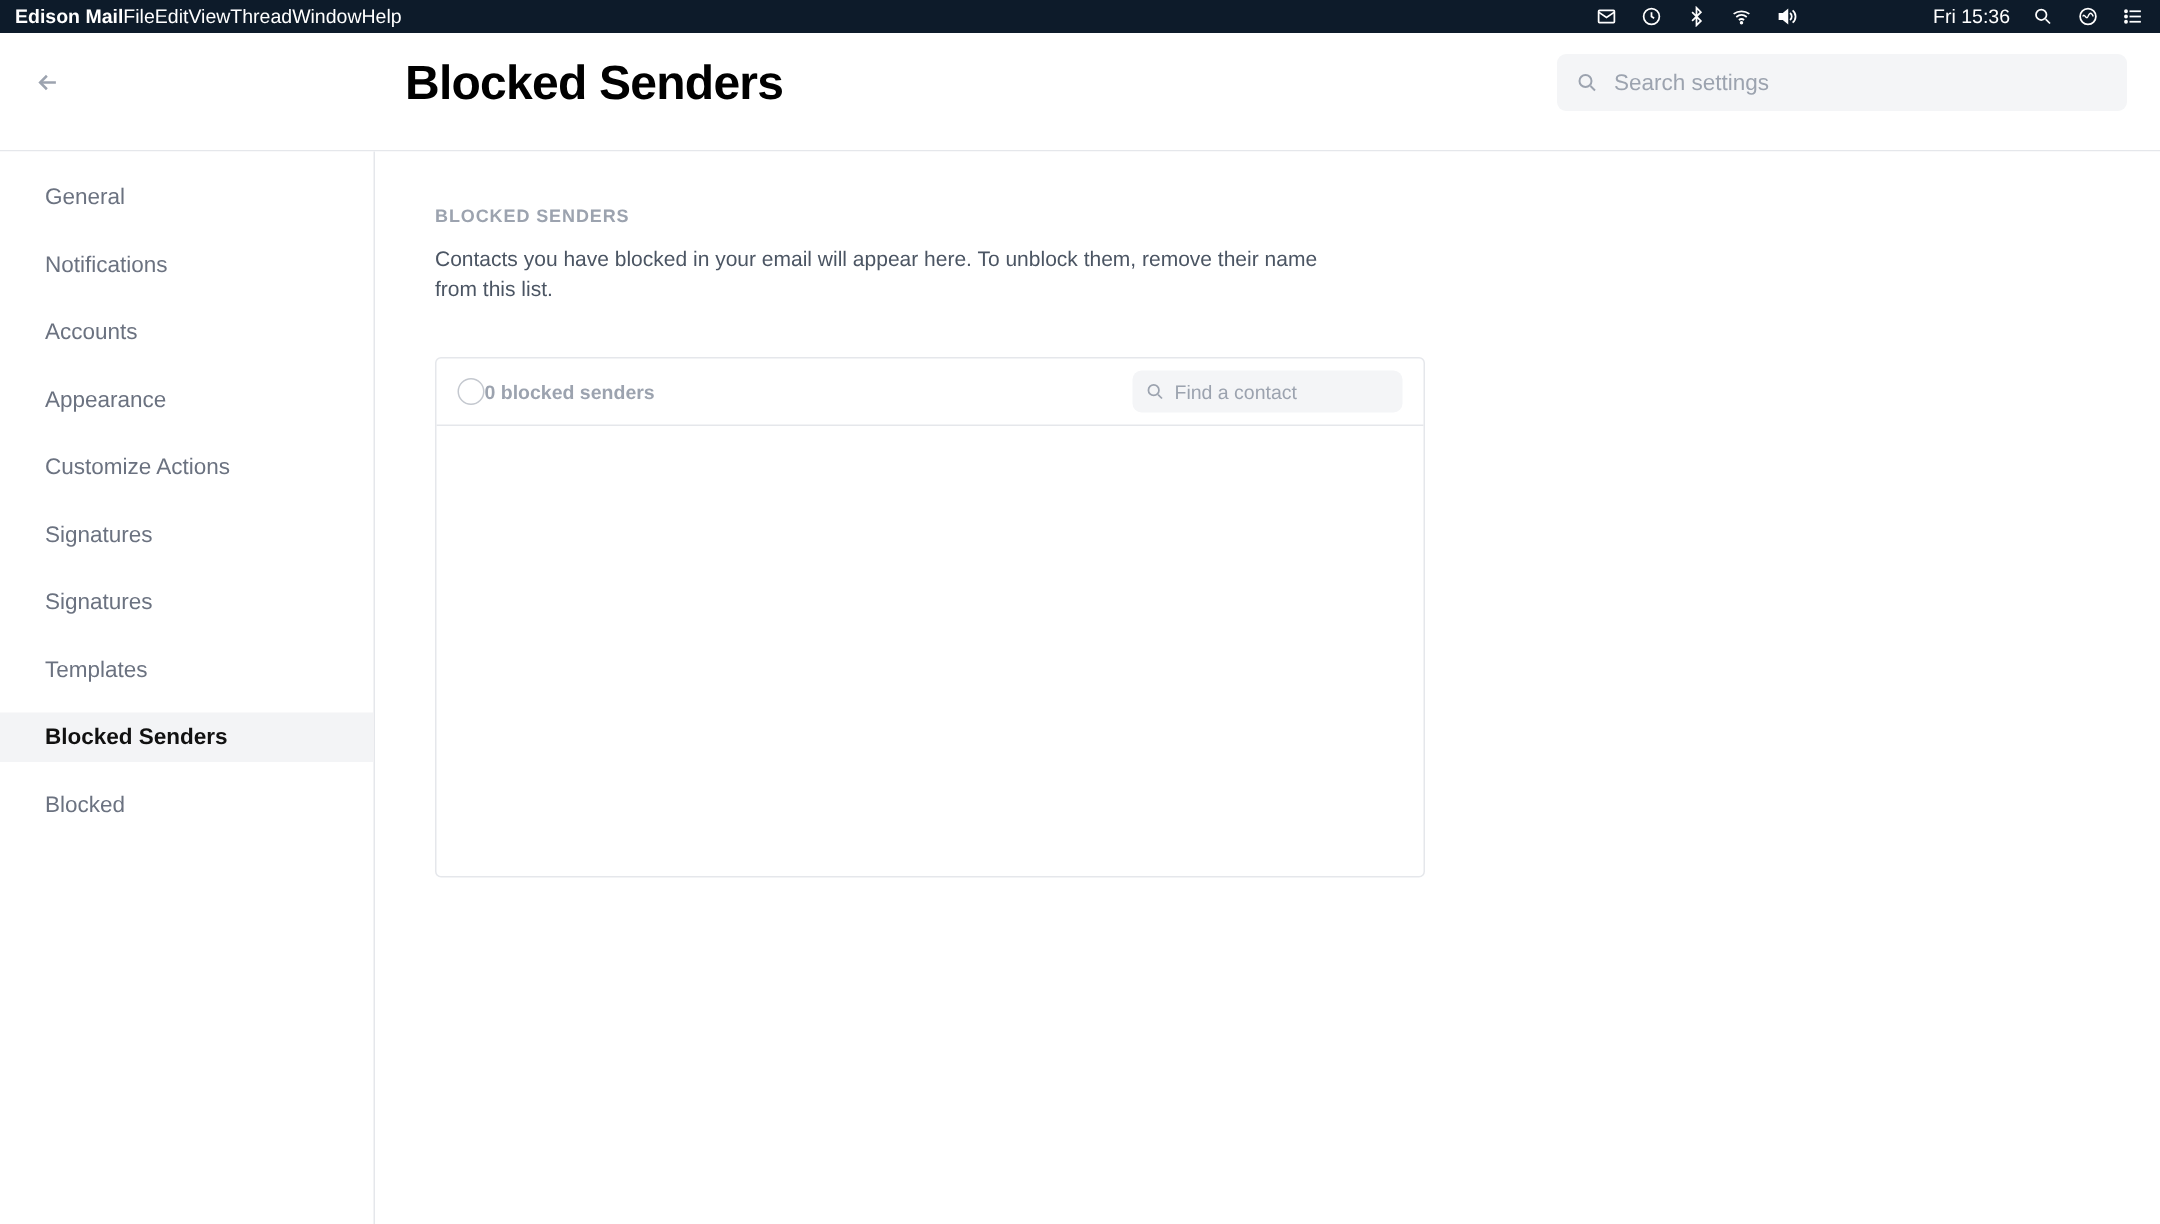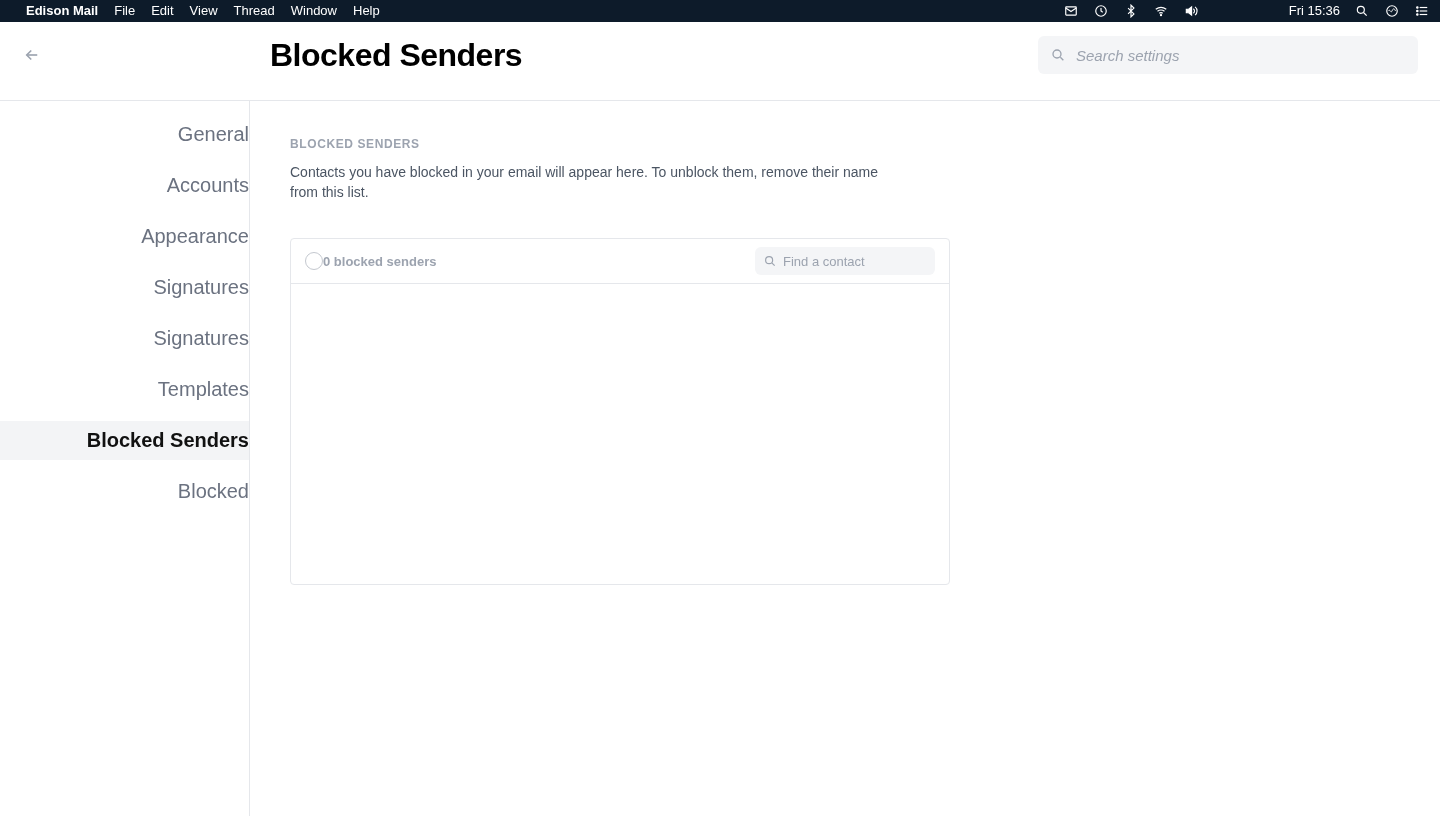--- a/index.html
+++ b/index.html
@@ -19,21 +19,21 @@
       display: flex;
       align-items: center;
       font-size: 13px;
       padding: 0 10px;
       justify-content: space-between;
       user-select: none;
     }
     .menubar-left, .menubar-right {
       display: flex;
       align-items: center;
-      gap: 16px;
+      gap: 0;
       height: 100%;
     }
     .menubar-right { gap: 14px; }
     .menubar-item { white-space: nowrap; line-height: 22px; }
     .menubar-item.bold { font-weight: 700; }
     .apple-logo { font-size: 15px; }
     .menubar-icon { display:flex; align-items:center; }
     .menubar-icon svg { width: 16px; height: 14px; display:block; }
     .battery-wrap { display:flex; align-items:center; gap:6px;margin-top:48px; }
 
@@ -74,42 +74,40 @@
       gap: 10px;
       color: #9ca3af;
     }
     .header-search input {
       flex:1;
       border:none;
       background:transparent;
       outline:none;
       font-size: 15px;
       color:#7f1d1d;
-      font-style:italic;
     }
     .header-search input::placeholder { color:#9ca3af; }
 
     .content {
       flex:1;
       display:flex;
       min-height:0;
     }
     .sidebar {
       width: 250px;
       border-right: 1px solid #e5e7eb;
       padding-top: 14px;
       background:#fff;
     }
     .sidebar-item {
       padding: 8px 0 8px 30px;
-      font-size: 20px;
+      font-size: 15px;
       color: #6b7280;
       cursor: pointer;
       margin-bottom: 12px;
-      text-align: right;
     }
     .sidebar-item.active {
       background: #f3f4f6;
       color: #111;
       font-weight: 700;
     }
 
     .main {
       flex:1;
       padding: 36px 40px;
@@ -272,22 +270,24 @@
             <path d="M20 20l-4.5-4.5"></path>
           </svg>
       </span>
       <input type="text" placeholder="Search settings" style="">
     </div>
   </div>
 
   <div class="content">
     <div class="sidebar">
       <div class="sidebar-item"><span>General</span></div>
+      <div class="sidebar-item"><span>Notifications</span></div>
       <div class="sidebar-item"><span>Accounts</span></div>
       <div class="sidebar-item"><span>Appearance</span></div>
+      <div class="sidebar-item"><span>Customize Actions</span></div>
       <div class="sidebar-item"><span>Signatures</span></div>
       <div class="sidebar-item"><span>Signatures</span></div>
       <div class="sidebar-item"><span>Templates</span></div>
       <div class="sidebar-item active"><span>Blocked Senders</span></div>
       <div class="sidebar-item"><span>Blocked</span></div>
     </div>
 
     <div class="main">
       <div class="section-label">BLOCKED SENDERS</div>
       <div class="section-desc">Contacts you have blocked in your email will appear here. To unblock them, remove their name from this list.</div>

